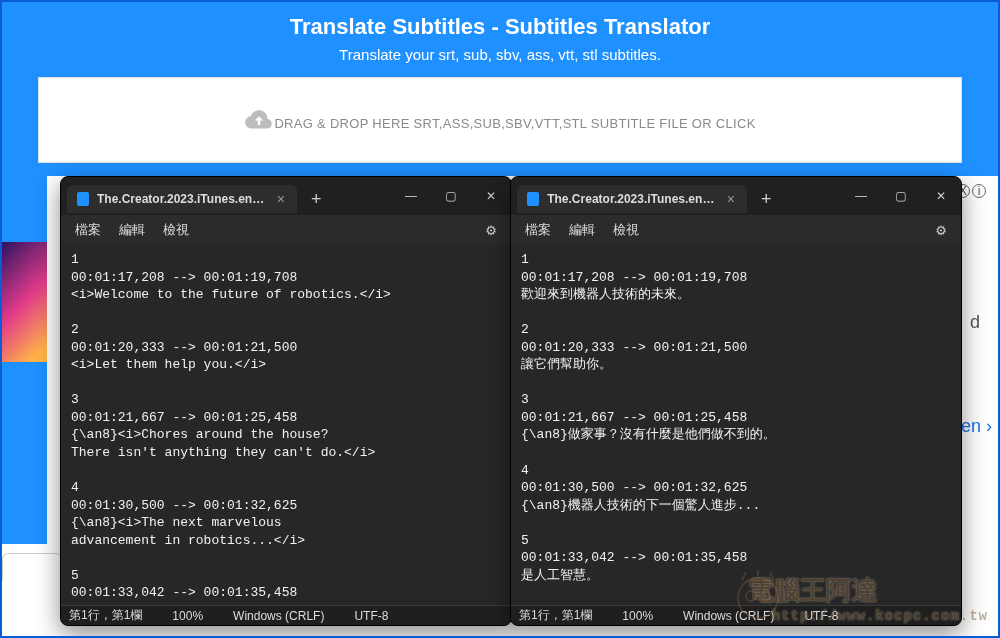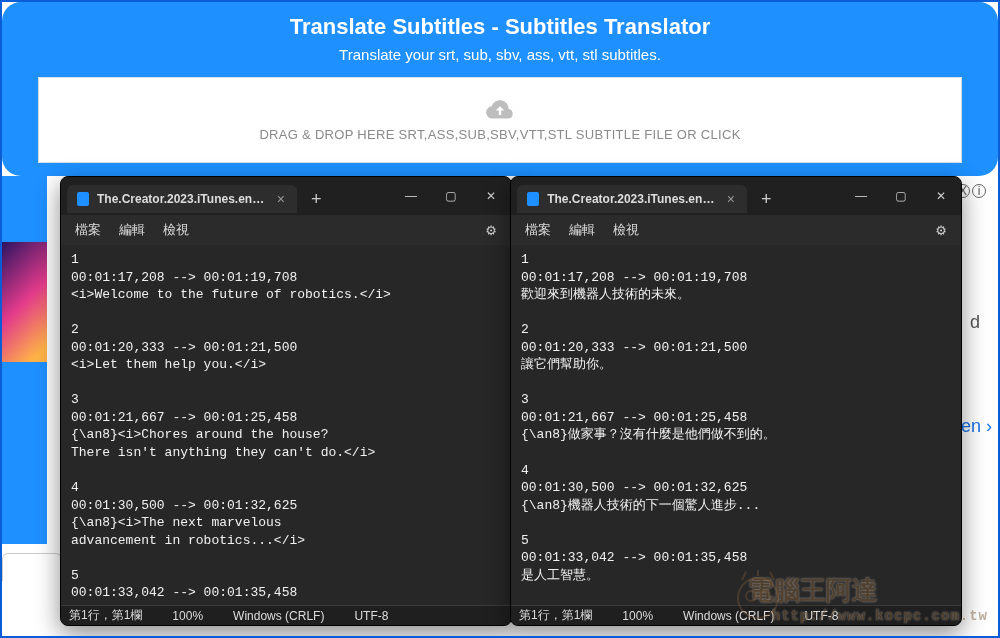--- a/index.html
+++ b/index.html
@@ -11,31 +11,30 @@
     overflow: hidden;
     border: 2px solid #0a5dd6;
   }
   .hero {
     background: #1e90ff;
     height: 174px;
     width: 100%;
     text-align: center;
     padding-top: 8px;
     color: #fff;
-    border-radius: 19px;
   }
   .hero h1 { font-size: 22px; font-weight: 700; margin-top: 4px; }
   .hero p  { font-size: 15px; margin-top: 6px; font-weight: 400; }
   .dropzone {
     background: #fff;
     margin: 14px 36px 0;
     height: 86px;
     border: 1px solid #ddd;
     display: flex;
-    flex-direction: column;
+    flex-direction: row;
     align-items: center;
     justify-content: center;
     color: #8a8a8a;
     cursor: pointer;
   }
   .dropzone svg { opacity: .55; }
   .dropzone-text { font-size: 13px; letter-spacing: .3px; margin-top: 6px; font-weight: 500; }
 
   .lower {
     position: absolute;

